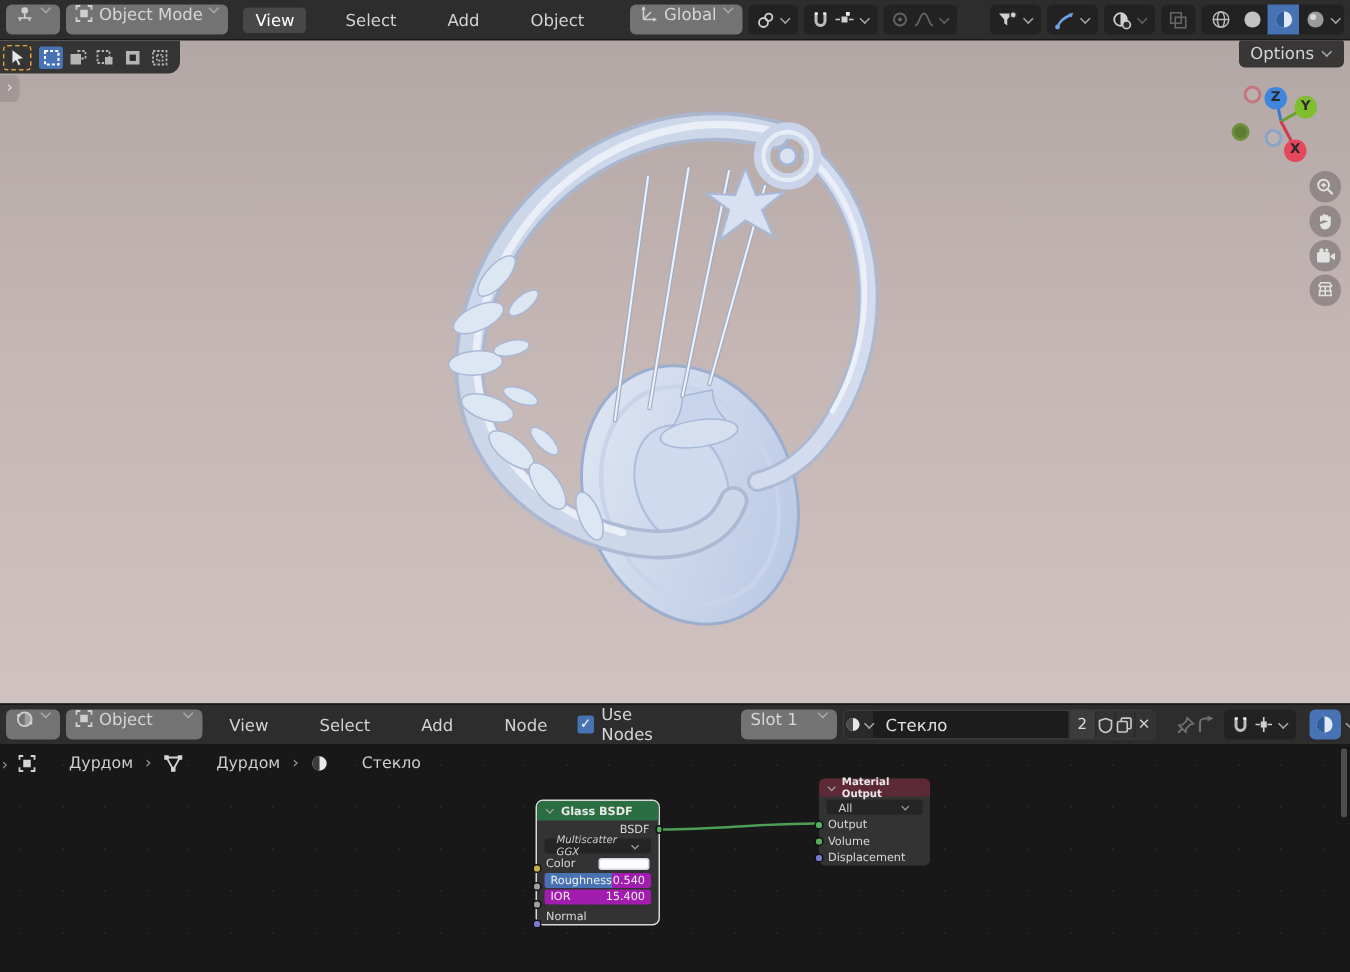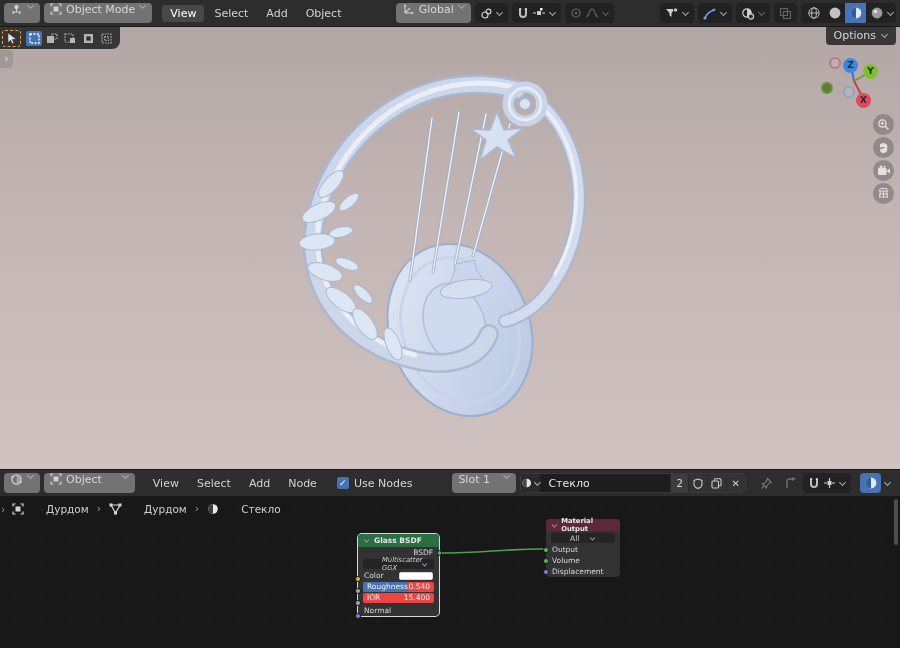--- a/index.html
+++ b/index.html
@@ -3,21 +3,21 @@
 <meta charset="utf-8">
 <style>
   *{box-sizing:border-box;margin:0;padding:0;font-family:"DejaVu Sans",sans-serif;}
   html,body{background:#181818;}
   .app{position:relative;width:900px;height:648px;overflow:hidden;background:#181818;}
 
   
   .topbar{position:absolute;left:0;top:0;width:900px;height:27px;background:#2d2d2d;border-bottom:1px solid #191919;display:flex;align-items:center;justify-content:space-between;padding:0 4px;}
   .hgroup{display:flex;align-items:center;gap:4px;}
   .wbtn{display:inline-flex;align-items:flex-start;gap:4px;background:#737373;border:none;border-radius:4px;height:20px;padding:0 6px;color:#d6d6d6;font-size:11px;cursor:default;}
-  .menus{display:flex;align-items:center;gap:2px;margin-left:6px;}
+  .menus{display:flex;align-items:center;gap:18px;margin-left:6px;}
   .menu{color:#d2d2d2;font-size:11px;padding:2px 8px;border-radius:3px;}
   .menu.active{background:#484848;color:#fff;}
   .caret{width:7px;height:7px;display:inline-block;position:relative;}
   .caret::after{content:"";position:absolute;left:1px;top:0;width:4px;height:4px;border-right:1.3px solid #aaa;border-bottom:1.3px solid #aaa;transform:rotate(45deg);}
   .caret.dim::after{border-color:#666;}
   .seg{display:inline-flex;align-items:center;gap:3px;background:#222;border-radius:4px;height:20px;padding:0 5px;}
   .seg.disabled svg{opacity:.38;}
   .icn{display:inline-flex;align-items:center;justify-content:center;}
   .shadebtn{width:21px;height:20px;display:inline-flex;align-items:center;justify-content:center;border-radius:0;}
   .shadebtn.first{border-radius:4px 0 0 4px;}
@@ -56,22 +56,22 @@
   .breadcrumb{position:absolute;left:12px;top:6px;display:flex;align-items:center;gap:8px;color:#cfcfcf;font-size:10.5px;}
   .bc-sep{color:#9a9a9a;font-size:11px;}
   .bc-item{display:flex;align-items:center;gap:22px;}
   .expand-chip{position:absolute;left:1px;top:7px;color:#8f8f8f;font-size:11px;}
 
   .node{position:absolute;background:#333;border-radius:4px;font-size:7.5px;color:#d8d8d8;}
   .node .nhead{height:13px;border-radius:4px 4px 0 0;display:flex;align-items:center;gap:4px;padding:0 5px;color:#e8e8e8;font-size:7.5px;font-weight:bold;}
   .node .nhead .caret{transform:scale(.8);}
   .nrow{display:flex;align-items:center;height:11px;padding:0 6px;}
   .nrow.right{justify-content:flex-end;}
-  .nselect{margin:1px 5px;height:10px;background:#252525;border-radius:2px;display:flex;align-items:center;justify-content:space-between;padding:0 19px;color:#cfcfcf;}
-  .nslider{margin:1px 5px;height:10px;background:#ef4444;border-radius:2px;position:relative;overflow:hidden;color:#f2f2f2;}
+  .nselect{margin:1px 5px;height:10px;background:#252525;border-radius:2px;display:flex;align-items:center;justify-content:space-between;padding:0 8px;color:#cfcfcf;}
+  .nslider{margin:1px 5px;height:10px;background:#a21caf;border-radius:2px;position:relative;overflow:hidden;color:#f2f2f2;}
   .nslider .fill{position:absolute;left:0;top:0;bottom:0;background:#4772b3;}
   .nslider .lab{position:absolute;left:4px;top:0;line-height:10px;}
   .nslider .val{position:absolute;right:4px;top:0;line-height:10px;}
   .swatch{width:34px;height:8px;background:#fff;border-radius:2px;border:1px solid #cfd6e2;}
   .socket{position:absolute;width:5.5px;height:5.5px;border-radius:50%;border:1px solid #111;}
   .glassnode{box-shadow:0 0 0 1px #d9d9d9;}
   .scrollbar-v{position:absolute;right:2px;top:3px;width:4px;height:46px;background:#4d4d4d;border-radius:2px;}
 
   svg{display:block;}
 </style>

